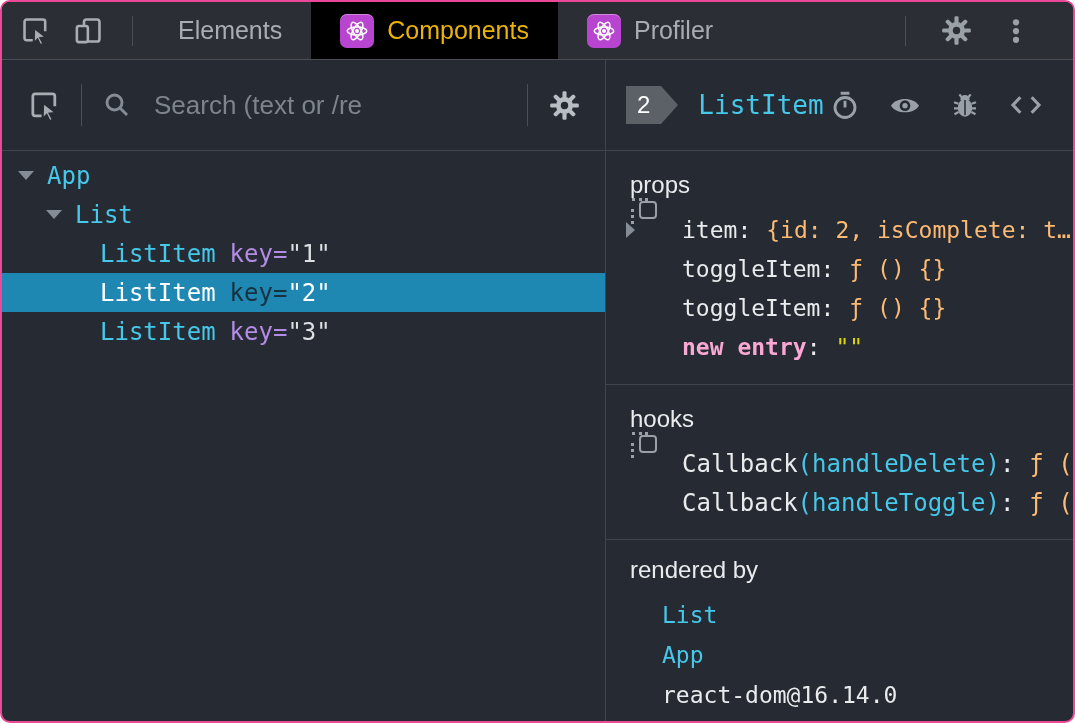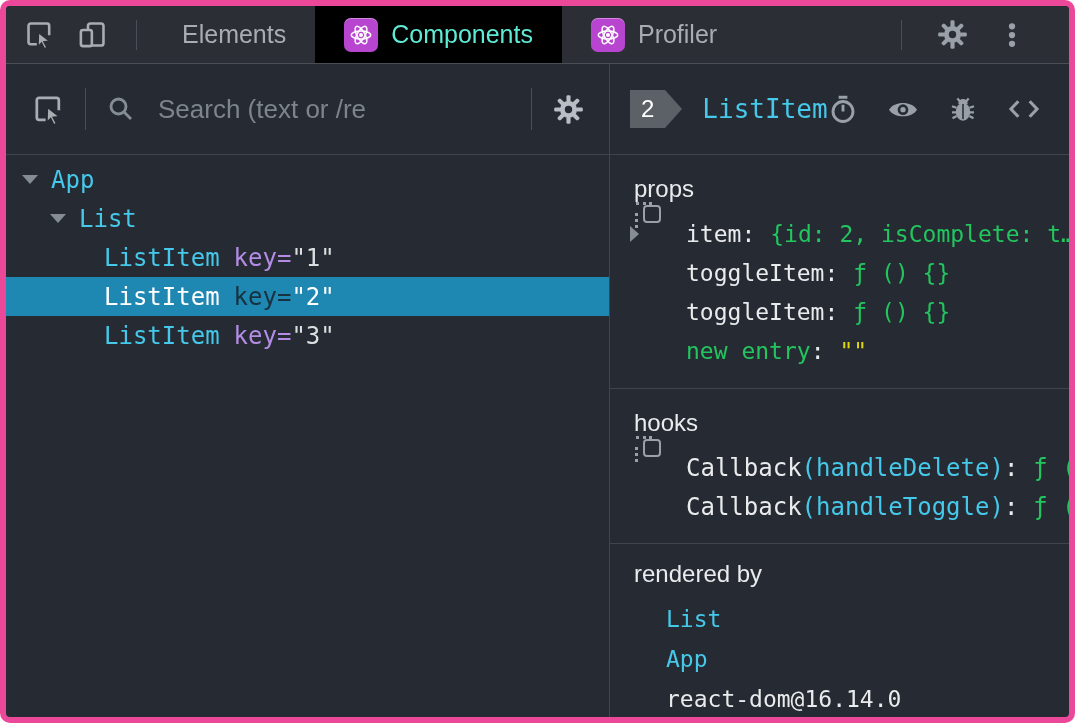--- a/index.html
+++ b/index.html
@@ -1,30 +1,30 @@
 <!DOCTYPE html>
 <html><head>
 <meta charset="utf-8">
 <style>
   html,body{margin:0;padding:0;background:#ffffff;font-family:"Liberation Sans",sans-serif;}
   *{box-sizing:border-box;}
   .window{
-    width:1075px;height:723px;background:#262b33;border:6px solid #ec4899;
+    width:1075px;height:723px;background:#262b33;border:2px solid #ec4899;
     border-radius:10px;overflow:hidden;display:flex;flex-direction:column;
   }
   
   .topbar{flex:0 0 58px;background:#2b2e35;border-bottom:1px solid #4a4e56;
     display:flex;align-items:stretch;}
   .tb-left{display:flex;align-items:center;padding-left:18px;gap:22px;}
   .icon-btn{display:flex;align-items:center;justify-content:center;color:#a8adb3;cursor:pointer;}
   .vsep{width:1px;background:#4a4e57;align-self:center;}
   .vsep.tall{height:30px;margin:0 6px;}
   .tabs{display:flex;align-items:stretch;margin-left:10px;}
   .tab{display:flex;align-items:center;gap:13px;padding:0 29px;font-size:25px;color:#a8adb3;cursor:pointer;white-space:nowrap;}
-  .tab.active{background:#000000;color:#5eead4;}
+  .tab.active{background:#000000;color:#eab308;}
   .react-badge{width:34px;height:34px;border-radius:7px;background:#b845cf;
     display:flex;align-items:center;justify-content:center;box-shadow:inset 0 1px 0 rgba(255,255,255,.35);}
   .tb-right{margin-left:auto;display:flex;align-items:center;gap:28px;padding-right:42px;}
   
   .main{flex:1;display:flex;min-height:0;}
   .left{flex:0 0 604px;border-right:1px solid #3f444d;display:flex;flex-direction:column;min-width:0;}
   .right{flex:1;display:flex;flex-direction:column;min-width:0;}
   
   .ltoolbar{flex:0 0 91px;border-bottom:1px solid #3f444d;display:flex;align-items:center;
     padding:0 24px 0 26px;gap:20px;}
@@ -63,22 +63,22 @@
   .sec-head{display:flex;justify-content:space-between;align-items:flex-start;height:30px;
     color:#e9ebed;font-size:24px;margin-bottom:9px;flex-direction:column;}
   .prow,.hrow{height:39px;display:flex;align-items:center;position:relative;
     font-family:"DejaVu Sans Mono",monospace;font-size:23px;padding-left:20px;white-space:nowrap;}
   .hrow{font-size:24px;}
   .pexp{position:absolute;left:-4px;top:12px;width:0;height:0;
     border-top:8px solid transparent;border-bottom:8px solid transparent;
     border-left:9px solid #858c95;cursor:pointer;}
   .pname{color:#e9ebed;margin-left:32px;}
   .psep{color:#e9ebed;margin-right:15px;}
-  .pval{color:#22c55e;}
-  .prow.muted .pname{color:#22c55e;}
+  .pval{color:#fdba74;}
+  .prow.muted .pname{color:#f9a8d4;font-weight:bold;}
   .pval.yellow{color:#dfd50f;}
   .harg{color:#45c8ea;}
   .ritem{height:40px;display:flex;align-items:center;font-family:"DejaVu Sans Mono",monospace;
     font-size:23px;padding-left:32px;white-space:nowrap;}
   .rlink{color:#45c8ea;cursor:pointer;}
   .rplain{color:#e9ebed;}
   
   .copy{position:relative;width:27px;height:27px;cursor:pointer;margin-top:2px;}
   .copy .solid{position:absolute;right:0;top:0;width:18px;height:18px;
     border:2.5px solid #9aa0a7;border-radius:4px;}

